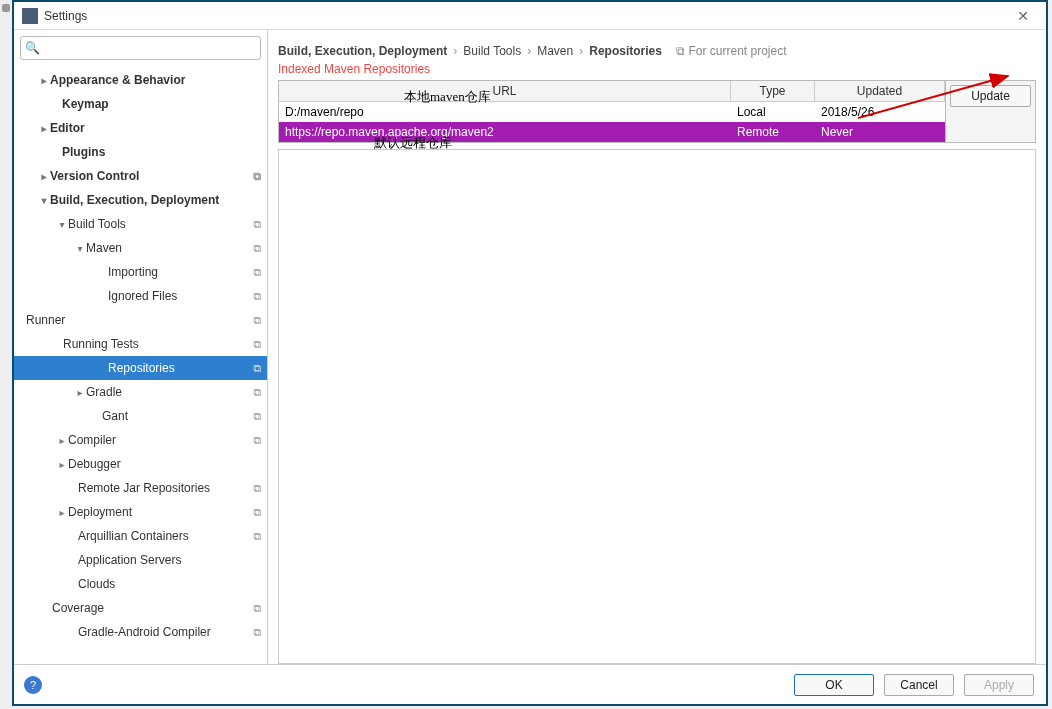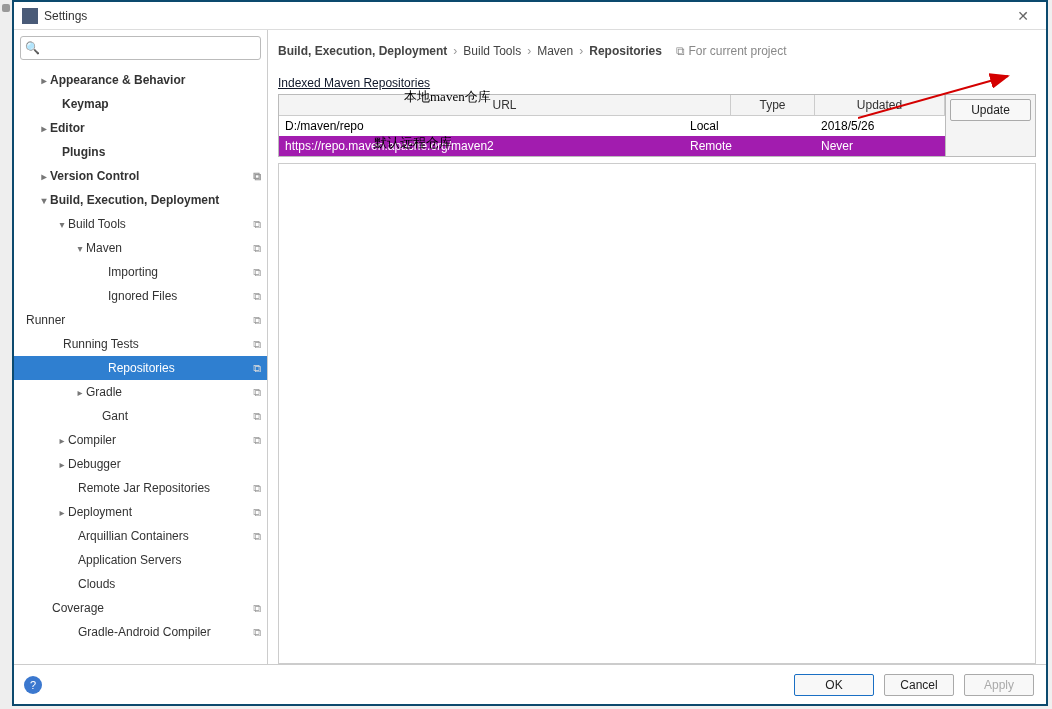--- a/index.html
+++ b/index.html
@@ -21,29 +21,29 @@
 .tree-item .arrow { width: 12px; text-align: center; color: #777; font-size: 10px; }
 .tree-item.selected .arrow { color: #fff; }
 .tree-item .label { flex: 1; white-space: nowrap; overflow: hidden; text-overflow: ellipsis; }
 .tree-item .copy-icon { color: #999; font-size: 11px; }
 .tree-item.selected .copy-icon { color: #ddd; }
 .content { flex: 1; display: flex; flex-direction: column; padding: 10px 10px 0 10px; position: relative; }
 .breadcrumb { display: flex; align-items: center; gap: 6px; color: #444; height: 22px; }
 .breadcrumb .sep { color: #999; }
 .breadcrumb .cur { font-weight: bold; }
 .breadcrumb .forproj { color: #888; margin-left: 8px; display: flex; align-items: center; gap: 4px; }
-.section-label { margin-top: 14px; color: #0f172a; text-decoration: underline; }
+.section-label { color: #ef4444; }
 .table-wrap { margin-top: 4px; border: 1px solid #bbb; display: flex; }
 .table-main { flex: 1; }
 .table-header { display: flex; background: #f4f4f4; }
 .table-header .col { border-right: 1px solid #ccc; border-bottom: 1px solid #ccc; padding: 3px 6px; text-align: center; color: #333; }
 .col-url { flex: 1; }
 .col-type { width: 84px; }
 .col-updated { width: 130px; }
-.table-row { display: flex; gap: 47px; }
+.table-row { display: flex; }
 .table-row .cell { padding: 3px 6px; border-right: 1px solid transparent; }
 .table-row .cell.url { flex: 1; }
 .table-row .cell.type { width: 84px; }
 .table-row .cell.updated { width: 130px; }
 .table-row.selected { background: #a21caf; color: #fff; }
 .table-side { width: 90px; display: flex; flex-direction: column; align-items: stretch; border-left: 1px solid #bbb; background: #f4f4f4; }
 .btn { background: #f8f8f8; border: 1px solid #aaa; padding: 3px 12px; cursor: pointer; color: #222; border-radius: 2px; }
 .btn.primary { border: 1px solid #1a6fc4; }
 .btn.disabled { color: #aaa; }
 .update-btn { margin: 4px; text-align: center; }

